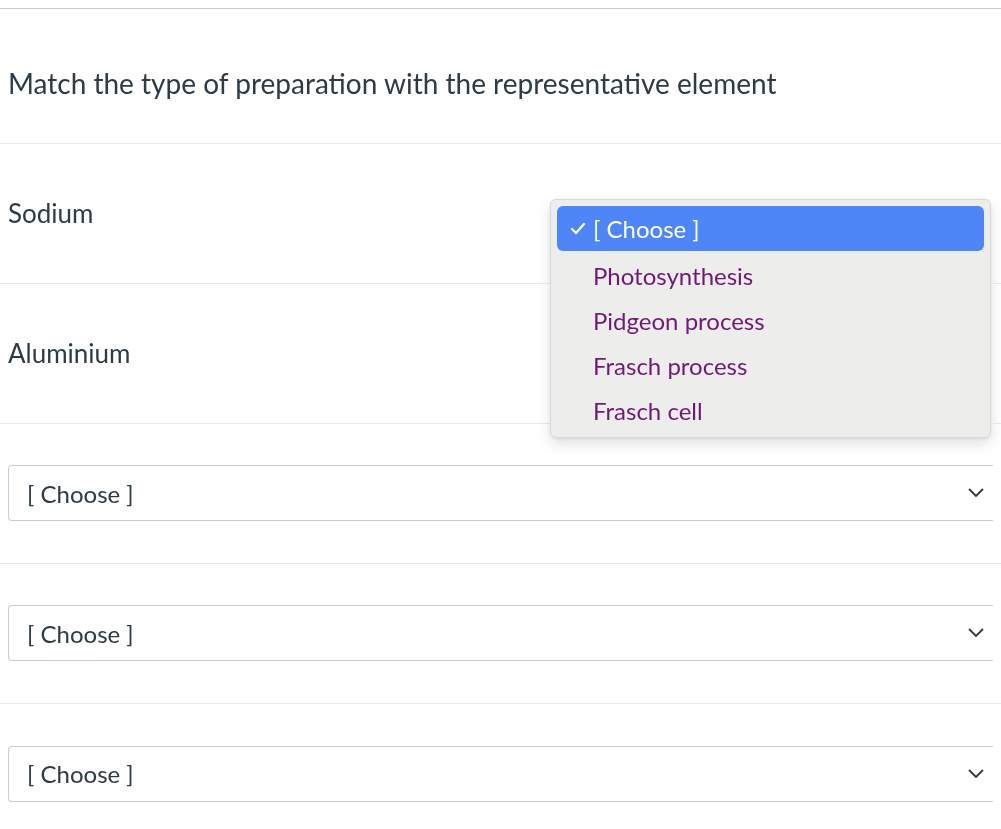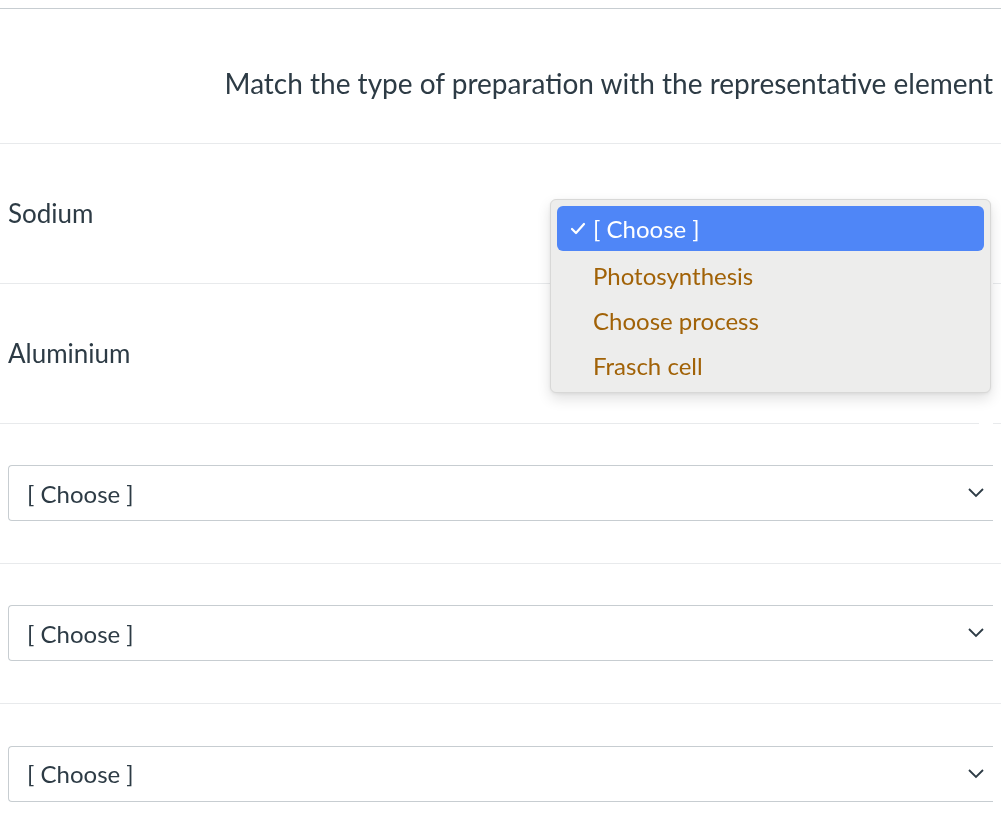--- a/index.html
+++ b/index.html
@@ -14,21 +14,20 @@
     }
     .top-rule {
       border-top: 1px solid #c7cdd1;
       margin-top: 8px;
     }
     .question-text {
       font-size: 28px;
       line-height: 1.35;
       padding: 56px 8px 40px 8px;
       font-weight: 400;
-      text-align: right;
     }
     .divider {
       border-top: 1px solid #e8eaec;
     }
     .match-row {
       display: flex;
       align-items: center;
       padding: 0 8px;
       height: 140px;
       border-bottom: 1px solid #e8eaec;
@@ -88,21 +87,21 @@
       padding: 4px 0;
       z-index: 20;
     }
     .dropdown-item {
       display: flex;
       align-items: center;
       height: 45px;
       font-size: 24px;
       padding: 0 14px 0 12px;
       cursor: pointer;
-      color: #a16207;
+      color: #701a75;
     }
     .dropdown-item.selected {
       background: #4f86f7;
       color: #ffffff;
       border-radius: 6px;
       margin: 2px 6px;
       padding-left: 6px;
     }
     .check-slot {
       width: 30px;
@@ -194,19 +193,23 @@
         </svg>
     </span>
     <span class="opt-text">[ Choose ]</span>
   </div>
   <div class="dropdown-item">
     <span class="check-slot"></span>
     <span class="opt-text">Photosynthesis</span>
   </div>
   <div class="dropdown-item">
     <span class="check-slot"></span>
-    <span class="opt-text">Choose process</span>
+    <span class="opt-text">Pidgeon process</span>
+  </div>
+  <div class="dropdown-item">
+    <span class="check-slot"></span>
+    <span class="opt-text">Frasch process</span>
   </div>
   <div class="dropdown-item">
     <span class="check-slot"></span>
     <span class="opt-text">Frasch cell</span>
   </div>
 </div>
 
 </body></html>

